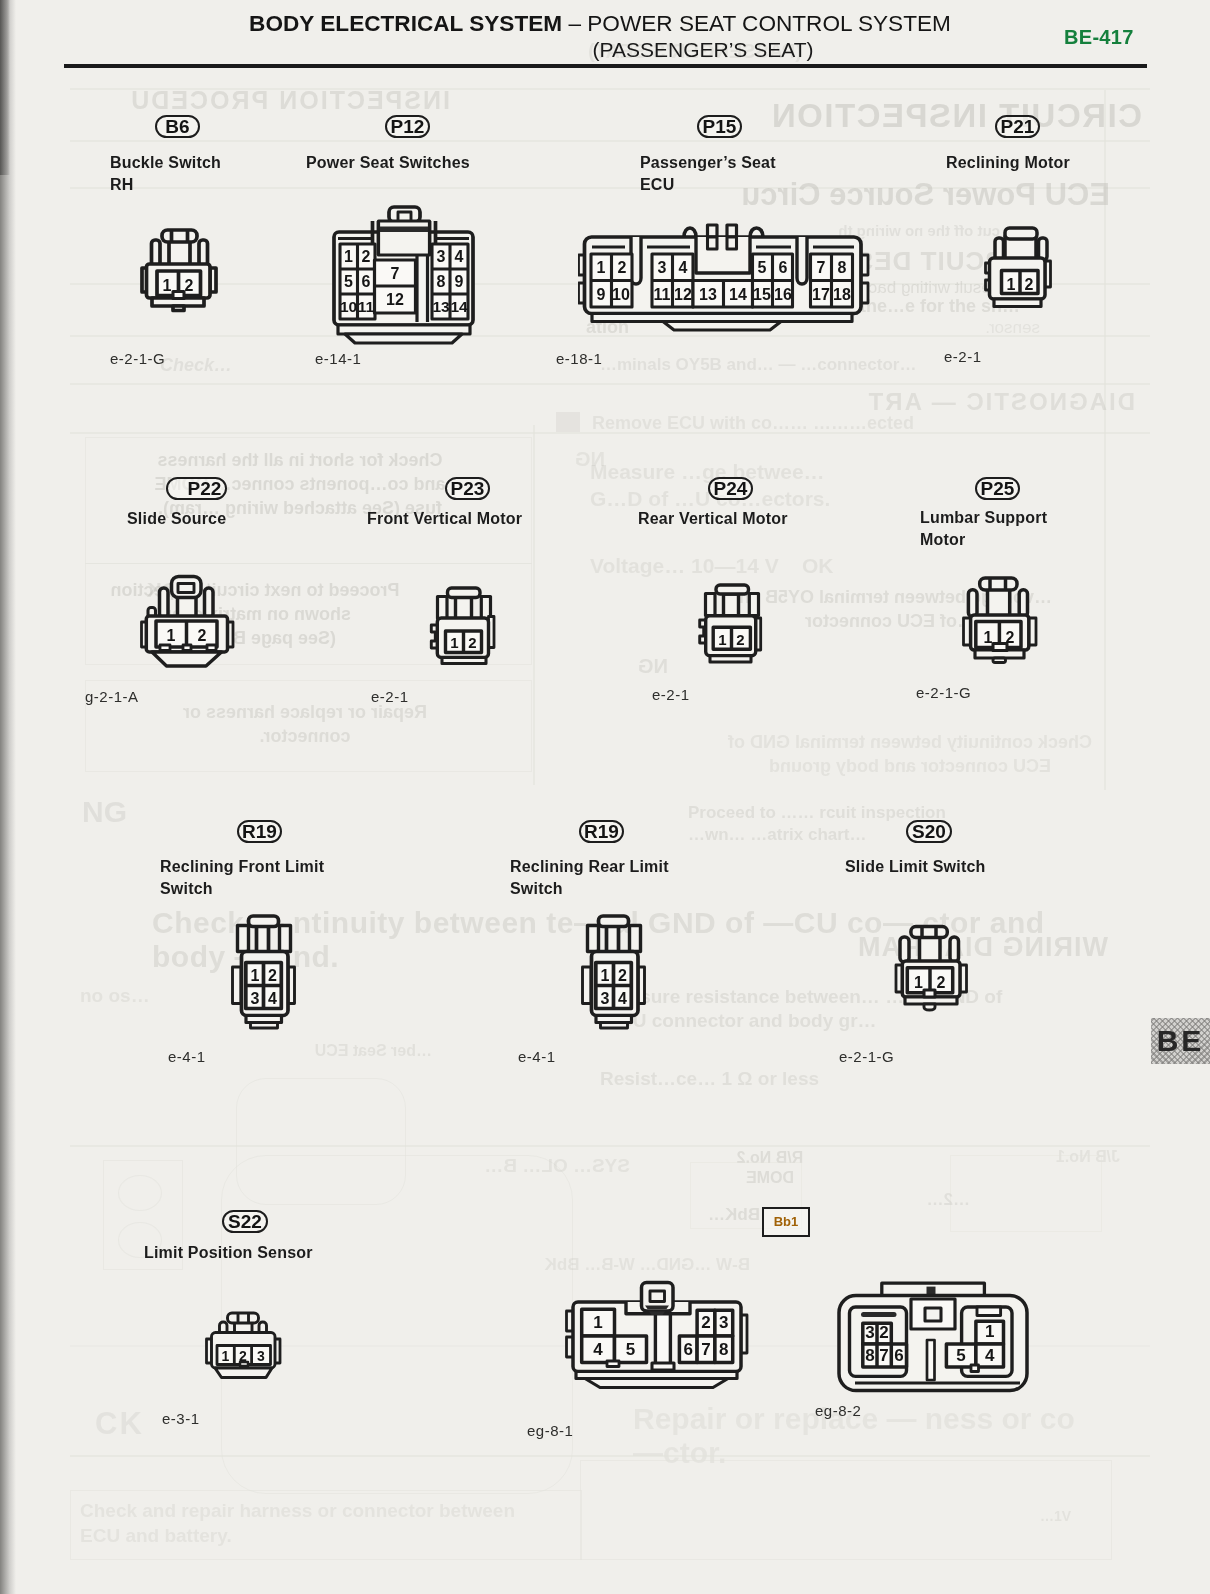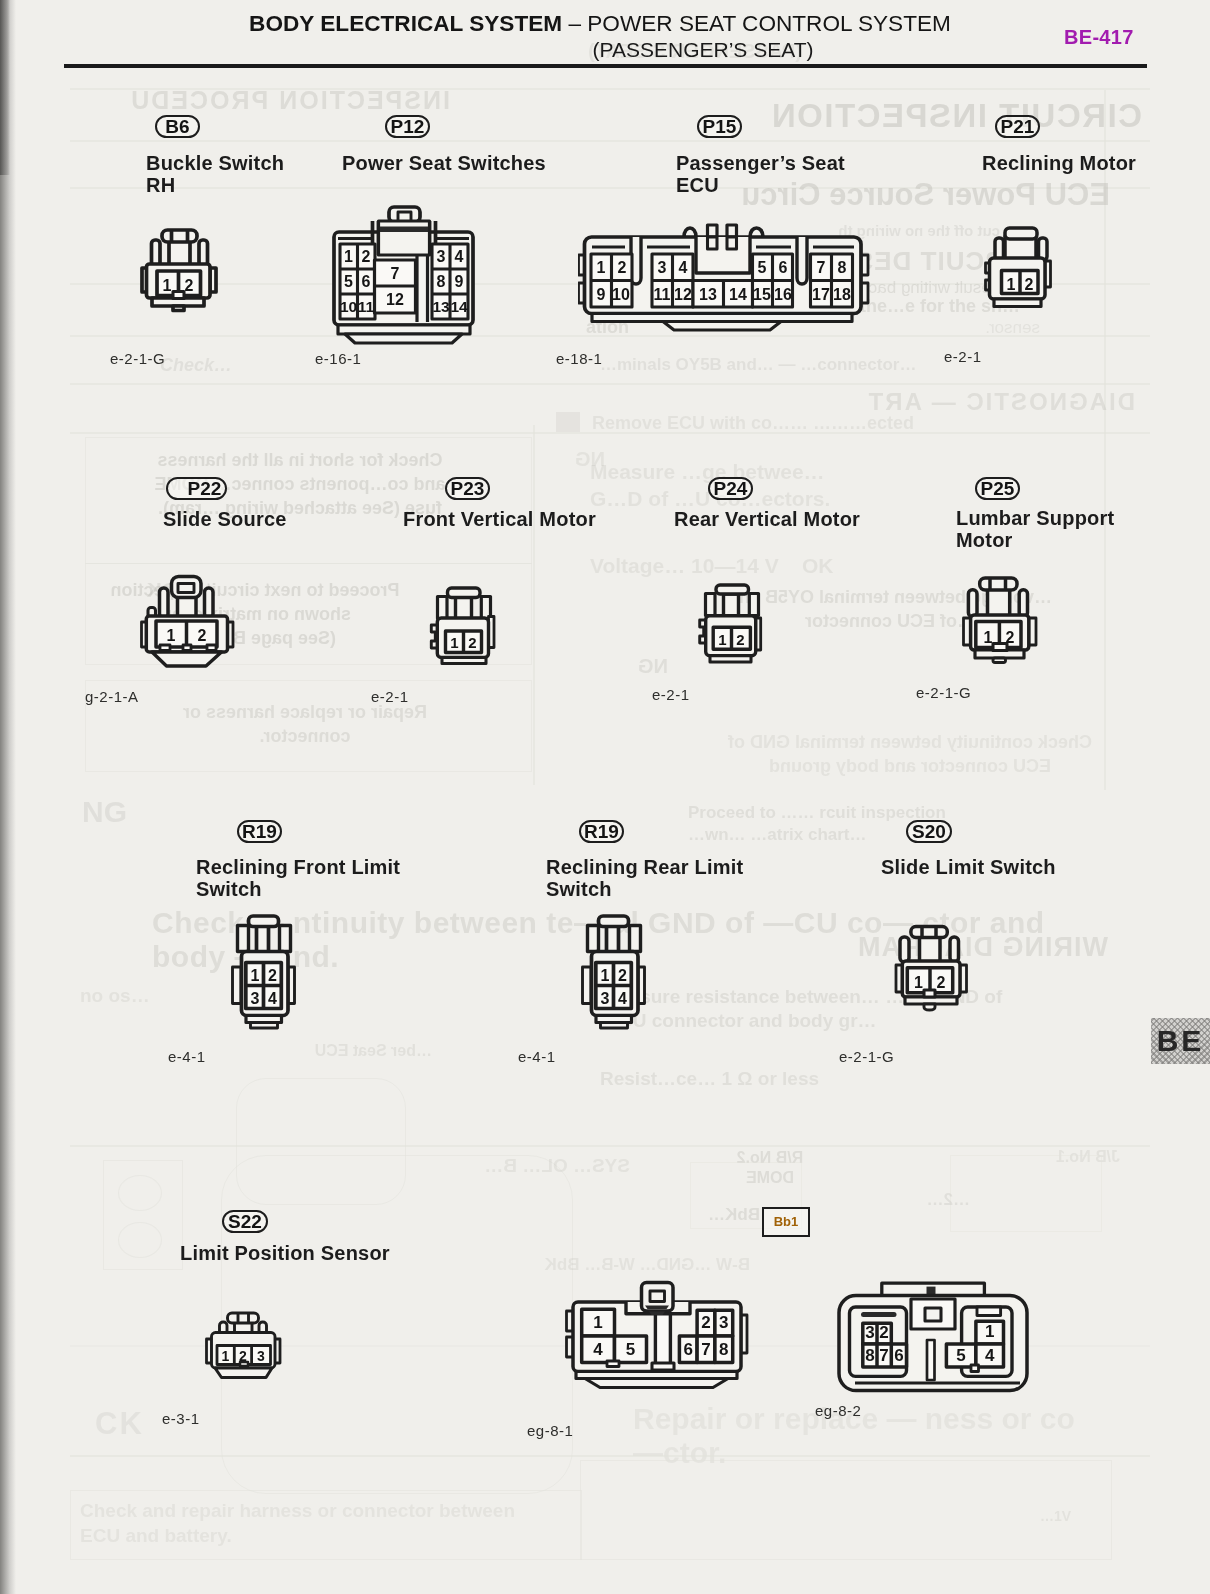--- a/index.html
+++ b/index.html
@@ -1,20 +1,20 @@
 <!DOCTYPE html>
 <html><head>
 <meta charset="utf-8">
 <style>
   html,body{margin:0;padding:0;}
   body{width:1210px;height:1594px;position:relative;overflow:hidden;
        background:#f0efeb;
        font-family:"Liberation Sans", sans-serif;}
   .abs{position:absolute;}
-  .name{font-weight:bold;font-size:20px;color:#1c1c1c;line-height:22px;letter-spacing:0.2px;margin-left:36px;}
+  .name{font-weight:bold;font-size:16px;color:#1c1c1c;line-height:22px;letter-spacing:0.2px;}
   .code{font-size:15px;color:#2e2e2c;letter-spacing:0.5px;}
   .oval{border:2.5px solid #1d1d1d;border-radius:12px;text-align:center;
         font-weight:bold;font-size:19px;color:#141414;background:rgba(250,249,246,0.5);}
   .ghost{color:#b9b8b1;opacity:0.34;filter:blur(0.7px);font-weight:bold;}
   .ghostm{transform:scaleX(-1);transform-origin:center;}
   .gline{background:#e2e1db;opacity:0.55;}
   .gbox{border:1.5px solid #e2e1db;opacity:0.5;}
   svg text{font-family:"Liberation Sans", sans-serif;font-weight:bold;fill:#161616;}
   svg .ln{stroke:#1e1e1e;fill:none;}
 </style>
@@ -95,21 +95,21 @@
 <div class="abs" style="left:0;top:0;width:16px;height:1594px;
   background:linear-gradient(to right,#83827f 0%,#a3a29f 25%,#cfcecb 60%,rgba(241,240,236,0) 100%);"></div>
 
 <div class="abs" style="left:0;top:0;width:10px;height:175px;background:linear-gradient(to right,#4e4e4c,#8d8c8a 60%,rgba(240,239,235,0));opacity:0.85;"></div>
 
 <div class="abs" style="left:-5px;top:11px;width:1210px;text-align:center;font-size:22.6px;color:#151515;">
   <b>BODY ELECTRICAL SYSTEM</b>&nbsp;–&nbsp;POWER SEAT CONTROL SYSTEM</div>
 
 <div class="abs" style="left:575px;top:38px;width:256px;text-align:center;font-size:21px;color:#1a1a1a;">(PASSENGER’S SEAT)</div>
 
-<div class="abs" style="left:1064px;top:26px;font-size:20px;font-weight:bold;color:#a21caf;letter-spacing:0.3px;">BE-417</div>
+<div class="abs" style="left:1064px;top:26px;font-size:20px;font-weight:bold;color:#15803d;letter-spacing:0.3px;">BE-417</div>
 
 <div class="abs" style="left:64px;top:64px;width:1083px;height:4px;background:#1a1a1b;"></div>
 
 <div class="oval abs" style="left:155px;top:115px;width:41px;height:19px;line-height:19px;">B6</div>
 
 <div class="name abs" style="left:110px;top:152px;">Buckle Switch<br>RH</div>
 
 <svg class="abs" style="left:138px;top:220px;" width="100" height="98" viewBox="0 0 100 98">
   <g class="ln" stroke-width="3.7" stroke-linejoin="round">
     <rect x="13.5" y="20" width="8.5" height="26" rx="3.5" fill="#f4f3ef"></rect>
@@ -174,21 +174,21 @@
   <text x="63" y="76" font-size="16" text-anchor="middle">7</text>
   <text x="63" y="102" font-size="16" text-anchor="middle">12</text>
   <text x="109" y="59" font-size="16" text-anchor="middle">3</text>
   <text x="127" y="59" font-size="16" text-anchor="middle">4</text>
   <text x="109" y="84" font-size="16" text-anchor="middle">8</text>
   <text x="127" y="84" font-size="16" text-anchor="middle">9</text>
   <text x="109" y="109" font-size="15.5" text-anchor="middle">13</text>
   <text x="127" y="109" font-size="15.5" text-anchor="middle">14</text>
 </svg>
 
-<div class="code abs" style="left:315px;top:350px;">e-16-1</div>
+<div class="code abs" style="left:315px;top:350px;">e-14-1</div>
 
 <div class="oval abs" style="left:697px;top:115px;width:41px;height:19px;line-height:19px;">P15</div>
 
 <div class="name abs" style="left:640px;top:152px;">Passenger’s Seat<br>ECU</div>
 
 <svg class="abs" style="left:578px;top:218px;" width="292" height="118" viewBox="0 0 292 118">
   <g class="ln" stroke-width="3.7" stroke-linejoin="round">
     <path d="M106 19 c 0,-12 12,-12 12,0 V 30 H 106 Z" fill="#f4f3ef"></path>
     <path d="M172 19 c 0,-12 13,-12 13,0 V 30 H 172 Z" fill="#f4f3ef"></path>
     <rect x="129.5" y="7" width="9.5" height="16" fill="#f4f3ef" stroke-width="3.2"></rect>

